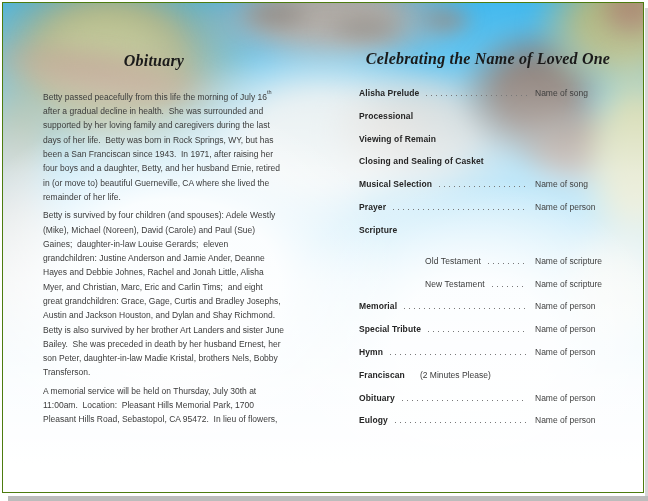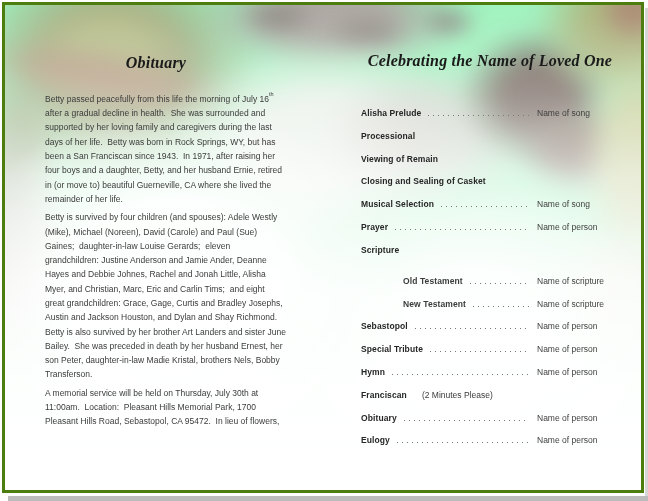--- a/index.html
+++ b/index.html
@@ -12,21 +12,21 @@
   .shadow-bottom {
     position:absolute; left:8px; right:0; bottom:0; height:5px;
     background:#bcbcbc;
   }
   .shadow-right {
     position:absolute; right:0; top:8px; bottom:4px; width:3px;
     background:#d6d6d6;
   }
   .sheet {
     position:absolute; left:2px; top:2px; right:4px; bottom:8px;
-    border:3px solid #4d7c0f; background:#86efac; overflow:hidden;
+    border:1px solid #4d7c0f; background:#0ea5e9; overflow:hidden;
   }
   
   .photo { position:absolute; inset:-12px; }
   .blob { position:absolute; border-radius:50%; filter:blur(10px); }
   .b1  { left:-30px; top:-40px; width:300px; height:230px; background:radial-gradient(closest-side,#87915c 45%,rgba(135,145,92,0) 100%); }
   .b2  { left:30px;  top:0;     width:170px; height:110px; background:radial-gradient(closest-side,#a3ac6b 40%,rgba(163,172,107,0) 100%); }
   .b3  { left:-10px; top:55px;  width:250px; height:60px;  background:radial-gradient(closest-side,#a17f60 40%,rgba(161,127,96,0) 100%); transform:rotate(10deg); opacity:.9; }
   .b4  { left:-40px; top:130px; width:120px; height:260px; background:radial-gradient(closest-side,#8d8577 40%,rgba(141,133,119,0) 100%); opacity:.8; }
   .b14 { left:-20px; top:90px;  width:90px;  height:120px; background:radial-gradient(closest-side,#7f8a58 40%,rgba(127,138,88,0) 100%); opacity:.7; }
   .b5  { left:200px; top:-30px; width:280px; height:110px; background:radial-gradient(closest-side,#97918a 40%,rgba(151,145,138,0) 100%); }
@@ -53,32 +53,32 @@
   
   .page { position:absolute; }
   .page.left  { left:40px; top:48px; width:250px; }
   .page.right { left:356px; top:46px; width:258px; }
   .title {
     margin:0; font-family:"Liberation Serif", serif;
     font-style:italic; font-weight:bold; font-size:16px; line-height:20px;
     color:#1a1a1a; text-align:center; letter-spacing:.2px;
   }
   .page.left  .title { margin-bottom:16px; transform:translateX(-14px); }
-  .page.right .title { margin-bottom:34px; }
+  .page.right .title { margin-bottom:16px; }
   .paras { color:#3b3b3b; font-size:8.5px; }
   .para { margin:0 0 4px 0; }
   .para .line { white-space:pre; line-height:14.3px; }
   .para sup { font-size:.65em; position:relative; top:-.4em; }
   
   .service { font-size:8.5px; }
   .row { display:flex; align-items:flex-end; height:13px; margin-bottom:9.8px; }
   .row.tight { margin-bottom:18px; }
   .row.indent { padding-left:42px; }
   .lbl { font-weight:bold; color:#262626; letter-spacing:.1px; white-space:pre; }
-  .lbl.plain { font-weight:bold; color:#3b3b3b; }
+  .lbl.plain { font-weight:normal; color:#3b3b3b;margin-left:24px; }
   .note { color:#3b3b3b; margin-left:15px; white-space:pre; }
   .leader {
     flex:1; height:1px; margin:0 8px 2px 7px;
     background-image:repeating-linear-gradient(90deg,#787878 0,#787878 1px,transparent 1px,transparent 5px);
   }
   .val { width:82px; flex-shrink:0; color:#3f3f3f; white-space:pre; }
 </style>
 </head>
 <body>
 
@@ -177,21 +177,21 @@
             <span class="lbl plain">Old Testament</span>
             <span class="leader"></span>
             <span class="val">Name of scripture</span>
           </div>
           <div class="row indent">
             <span class="lbl plain">New Testament</span>
             <span class="leader"></span>
             <span class="val">Name of scripture</span>
           </div>
           <div class="row">
-            <span class="lbl">Sebastopol</span>
+            <span class="lbl">Memorial</span>
             <span class="leader"></span>
             <span class="val">Name of person</span>
           </div>
           <div class="row">
             <span class="lbl">Special Tribute</span>
             <span class="leader"></span>
             <span class="val">Name of person</span>
           </div>
           <div class="row">
             <span class="lbl">Hymn</span>

